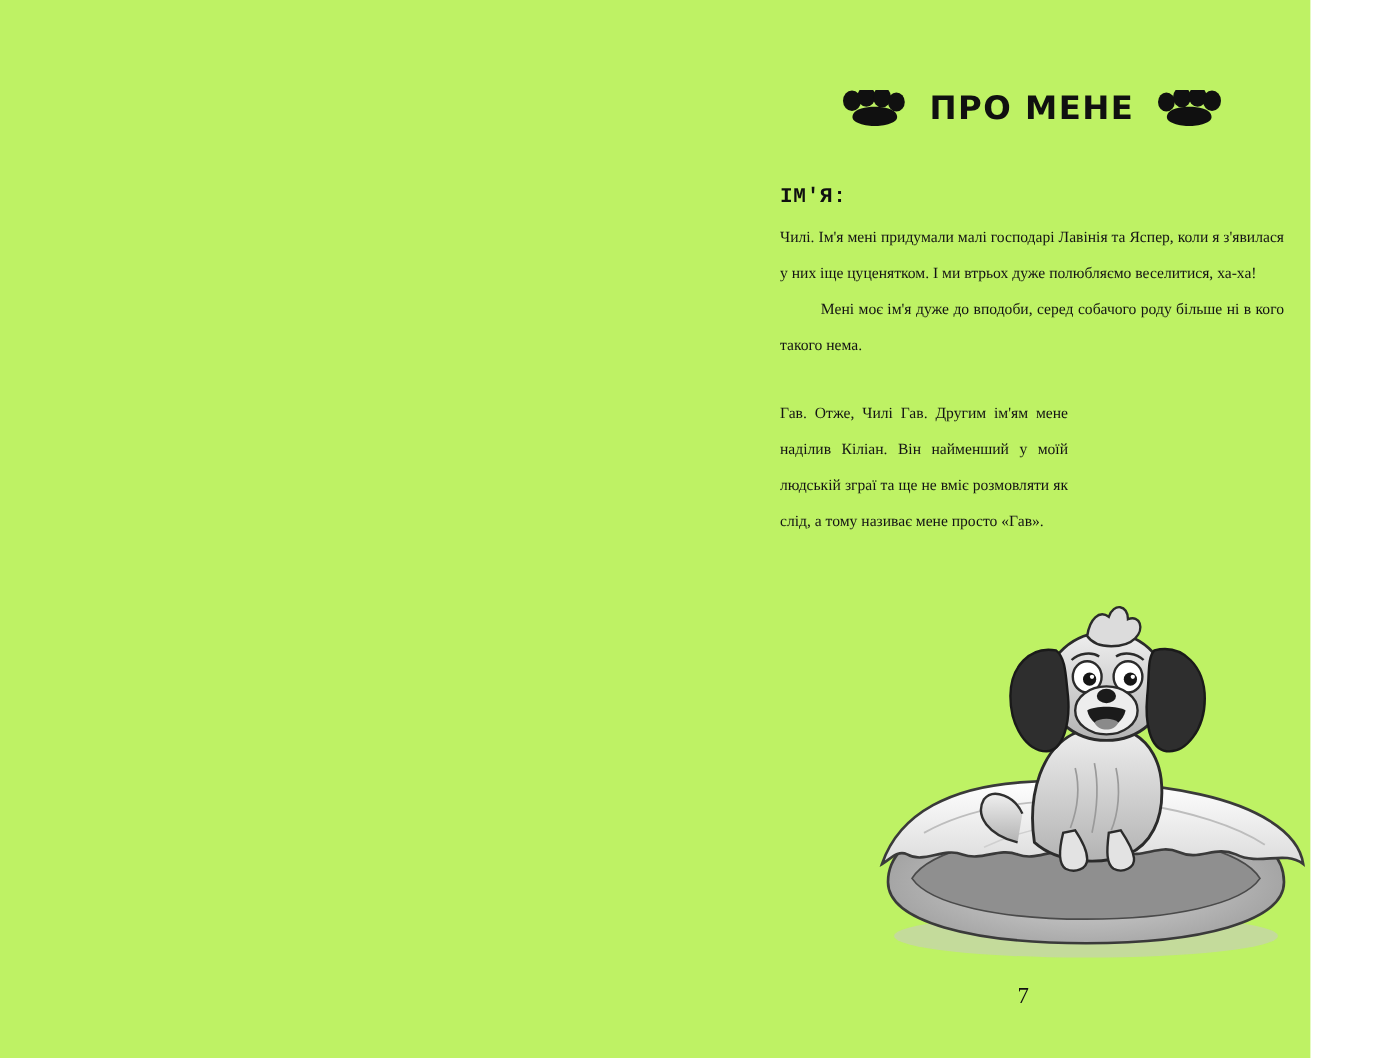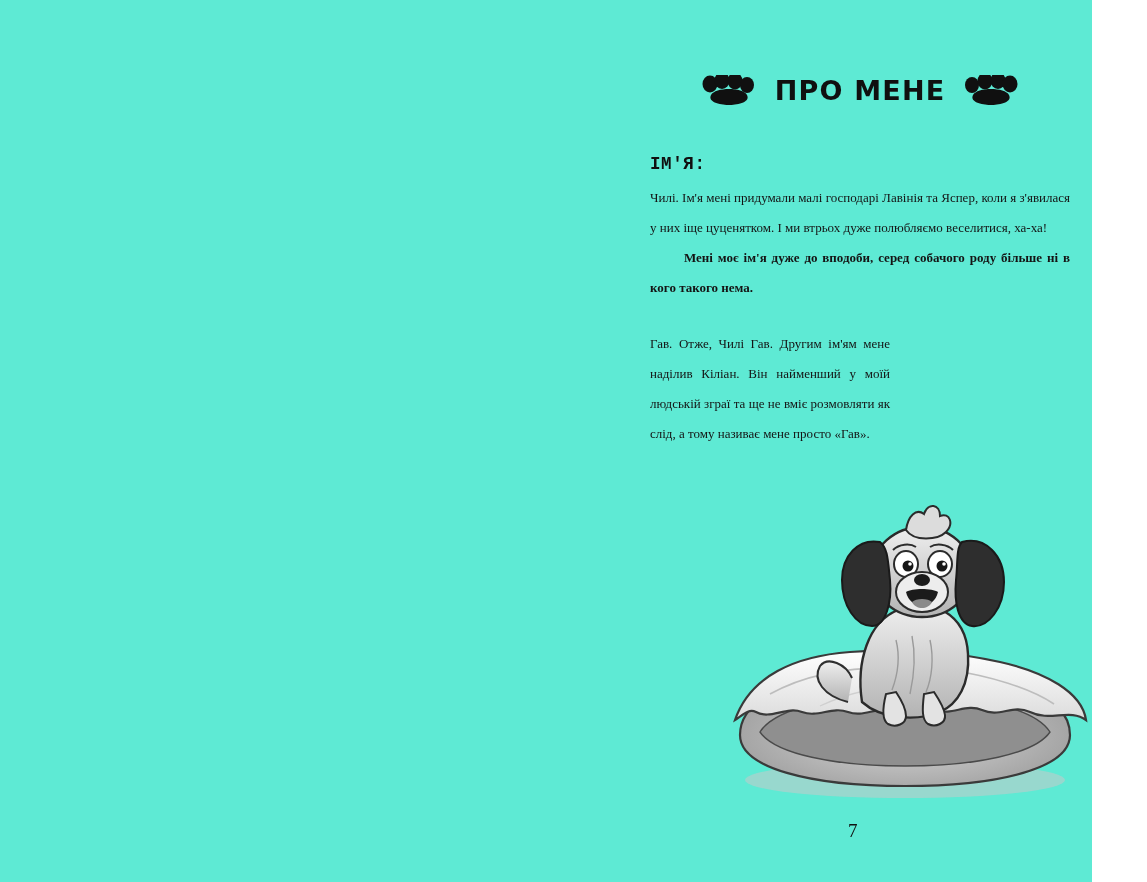--- a/index.html
+++ b/index.html
@@ -12,21 +12,21 @@
     height: 882px;
     overflow: hidden;
     font-family: "Liberation Serif", serif;
     color: #111111;
   }
 
   .page {
     position: relative;
     width: 1092px;
     height: 882px;
-    background: #5eead4;
+    background: #bef264;
   }
 
   
   .content {
     position: absolute;
     left: 650px;
     top: 60px;
     width: 420px;
   }
 
@@ -74,21 +74,20 @@
     line-height: 30px;
     text-align: justify;
     text-justify: inter-word;
     color: #141414;
     hyphens: manual;
   }
 
   p.body + p.body {
     text-indent: 34px;
     margin-top: 0;
-    font-weight: bold;
   }
 
   
   .wrap-holder {
     position: relative;
   }
 
   .img-float {
     float: right;
     width: 170px;

